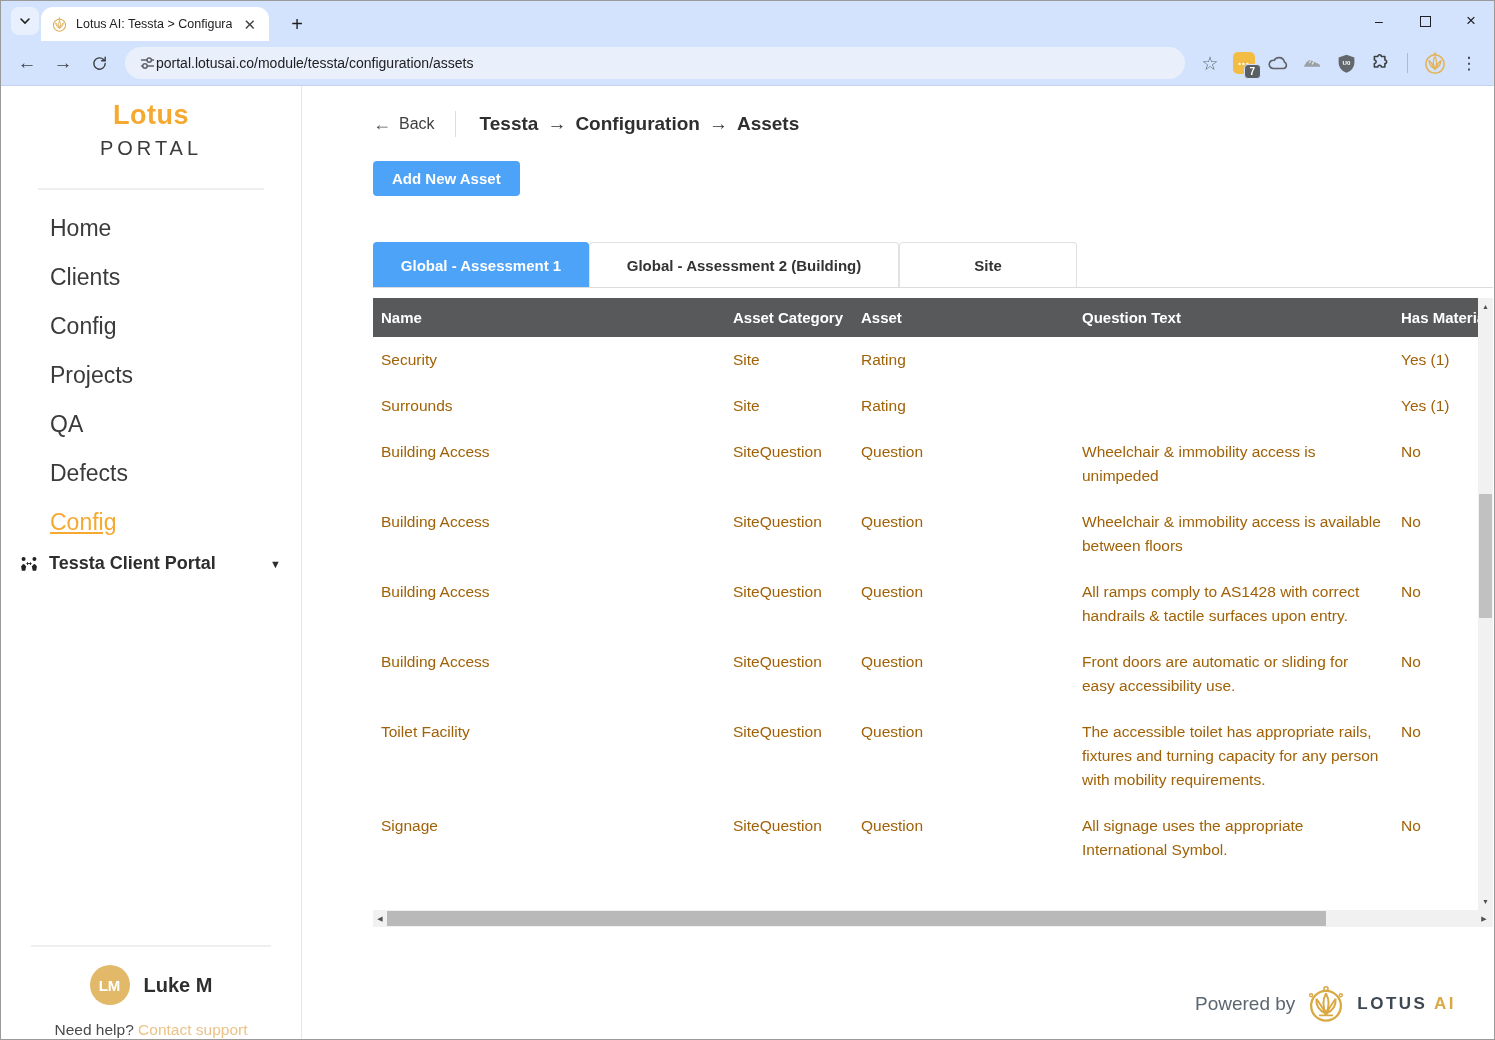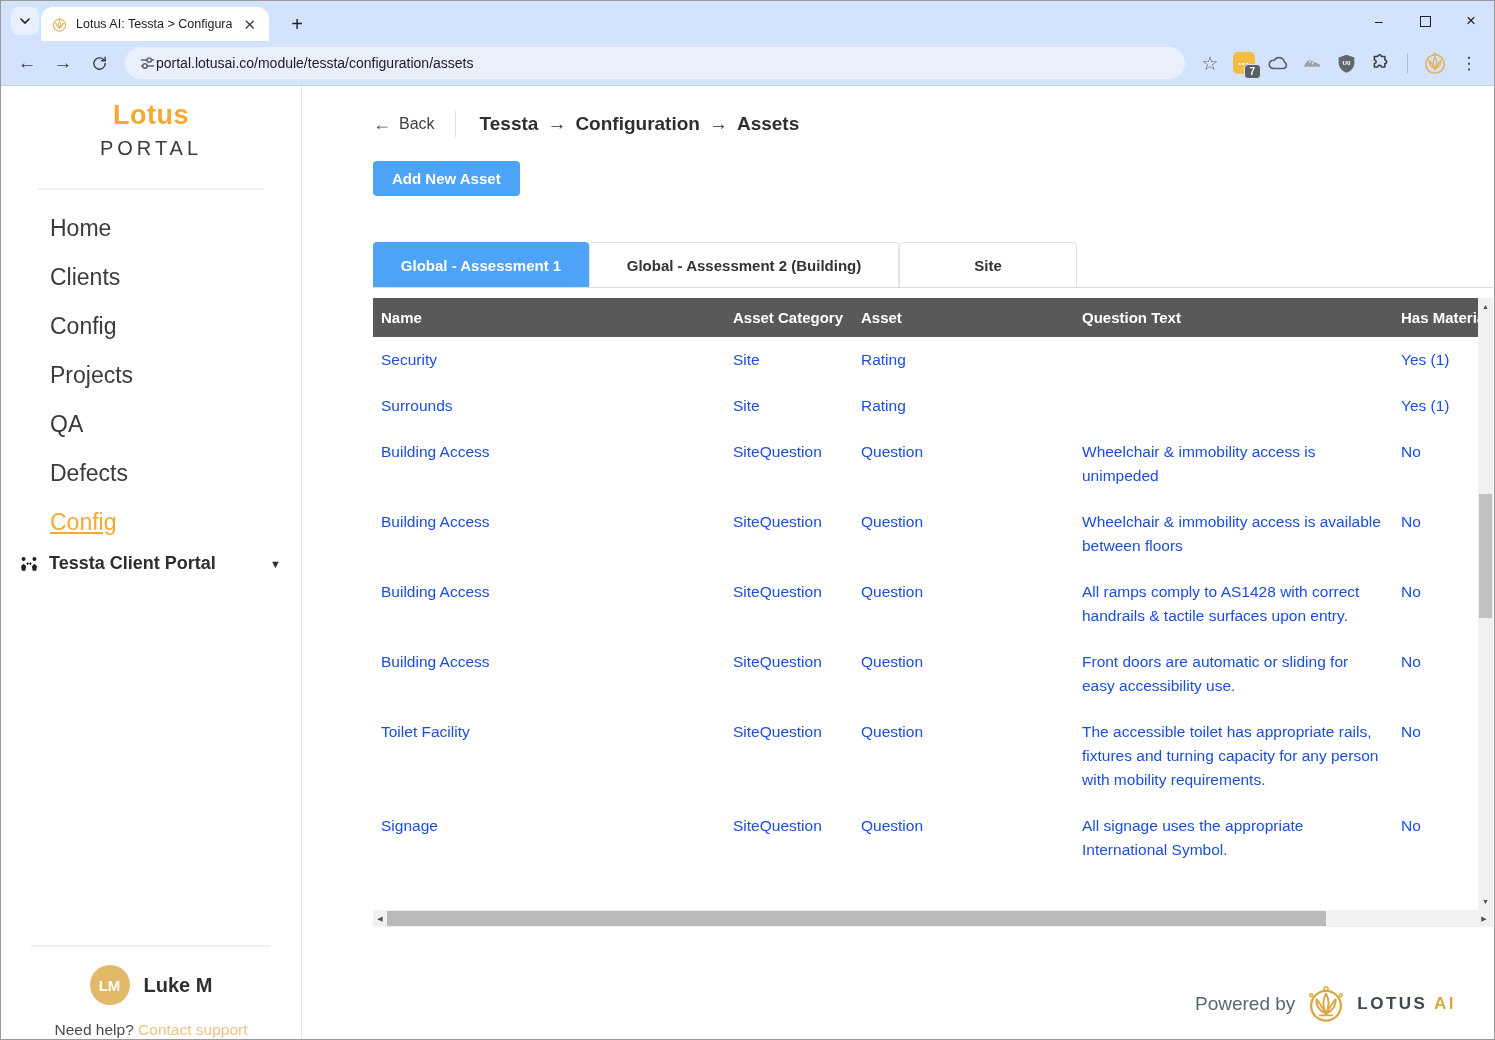--- a/index.html
+++ b/index.html
@@ -71,21 +71,21 @@
     color:#333; background:#fff; border:1px solid #e2e2e2; border-bottom:none; cursor:pointer; border-radius:4px 4px 0 0; }
   .tab-item.active { background:#4da3f7; color:#fff; border-color:#4da3f7; }
   .tabs-underline { width:1120px; height:1px; background:#dcdcdc; }
   
   .table-zone { display:flex; margin-top:10px; width:1120px; }
   .table-box { width:1105px; }
   .thead { display:flex; background:#58595b; color:#fff; font-size:15px; font-weight:bold; }
   .th { padding:11px 8px; white-space:nowrap; overflow:hidden; }
   .tbody { height:573px; overflow:hidden; }
   .trow { display:flex; cursor:pointer; }
-  .cell { padding:11px 8px; font-size:15.5px; line-height:24px; color:#1d4ed8; }
+  .cell { padding:11px 8px; font-size:15.5px; line-height:24px; color:#a16207; }
   .vscroll { width:15px; background:#f1f1f1; position:relative; }
   .vscroll .arr { position:absolute; left:0; width:15px; text-align:center; font-size:7px; color:#505050; cursor:pointer; }
   .vscroll .arr.up { top:5px; } .vscroll .arr.down { bottom:5px; }
   .vthumb { position:absolute; left:1px; width:13px; top:196px; height:124px; background:#c1c1c1; cursor:pointer; }
   .hscroll { width:1120px; height:17px; background:#f1f1f1; position:relative; display:flex; align-items:center; }
   .hscroll .arr { width:14px; text-align:center; font-size:7px; color:#505050; cursor:pointer; }
   .hthumb { position:absolute; left:14px; top:1px; height:15px; width:939px; background:#b9b9b9; cursor:pointer; }
   
   .powered { position:absolute; right:38px; bottom:14px; display:flex; align-items:center; gap:10px; }
   .powered .ptext { font-size:19px; color:#5c6670; }

